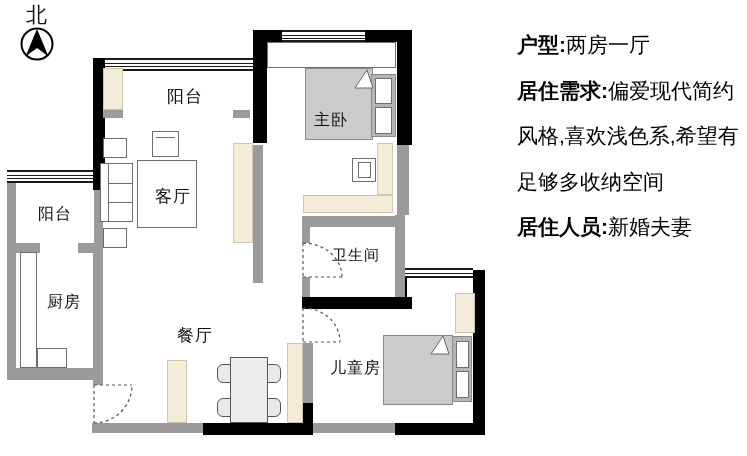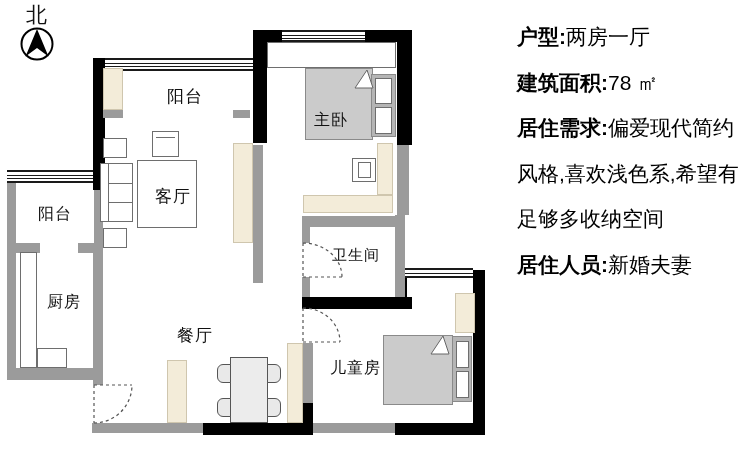--- a/index.html
+++ b/index.html
@@ -16,21 +16,21 @@
   .gf{position:absolute;background:#cbcbcb;border:1px solid #8a8a8a;box-sizing:border-box;}
   .frame{position:absolute;background:#b5b5b5;border:1px solid #8a8a8a;box-sizing:border-box;}
   .hline{position:absolute;background:#6e6e6e;height:1px;}
   .vline{position:absolute;background:#6e6e6e;width:1px;}
   .chair{position:absolute;background:#e9e9e9;border:1px solid #555;box-sizing:border-box;}
   .chair-l{border-radius:6px 0 0 6px;}
   .chair-r{border-radius:0 6px 6px 0;}
   .dtable{position:absolute;background:#ececec;border:1px solid #555;box-sizing:border-box;}
   .lbl{position:absolute;color:#111;white-space:nowrap;letter-spacing:1px;z-index:5;}
   .overlay{position:absolute;left:0;top:0;z-index:4;pointer-events:none;}
-  .info{position:absolute;left:517px;top:14px;width:229px;font-size:21px;line-height:45.5px;color:#000;}
+  .info{position:absolute;left:517px;top:22px;width:229px;font-size:21px;line-height:45.5px;color:#000;}
   .info .lab{font-weight:700;}
 </style>
 </head>
 <body>
 
 <div class="stage">
 
   <div class="plan">
 
     <div class="lbl" style="left:26px;top:1px;font-size:21px;font-weight:400;">北</div>
@@ -136,18 +136,17 @@
     <div class="lbl" style="left:155px;top:185px;font-size:17px;">客厅</div>
     <div class="lbl" style="left:38px;top:204px;font-size:16px;">阳台</div>
     <div class="lbl" style="left:47px;top:292px;font-size:16px;">厨房</div>
     <div class="lbl" style="left:332px;top:246px;font-size:15px;">卫生间</div>
     <div class="lbl" style="left:177px;top:324px;font-size:17px;text-align:right;">餐厅</div>
     <div class="lbl" style="left:330px;top:358px;font-size:16px;text-align:center;">儿童房</div>
   </div>
 
   <div class="info">
     <div><span class="lab">户型:</span><span>两房一厅</span></div>
-    <div><span class="lab">建筑面积:</span><span>78 ㎡</span></div>
     <div><span class="lab">居住需求:</span><span>偏爱现代简约风格,喜欢浅色系,希望有足够多收纳空间</span></div>
     <div><span class="lab">居住人员:</span><span>新婚夫妻</span></div>
   </div>
 
 </div>
 
 </body></html>

